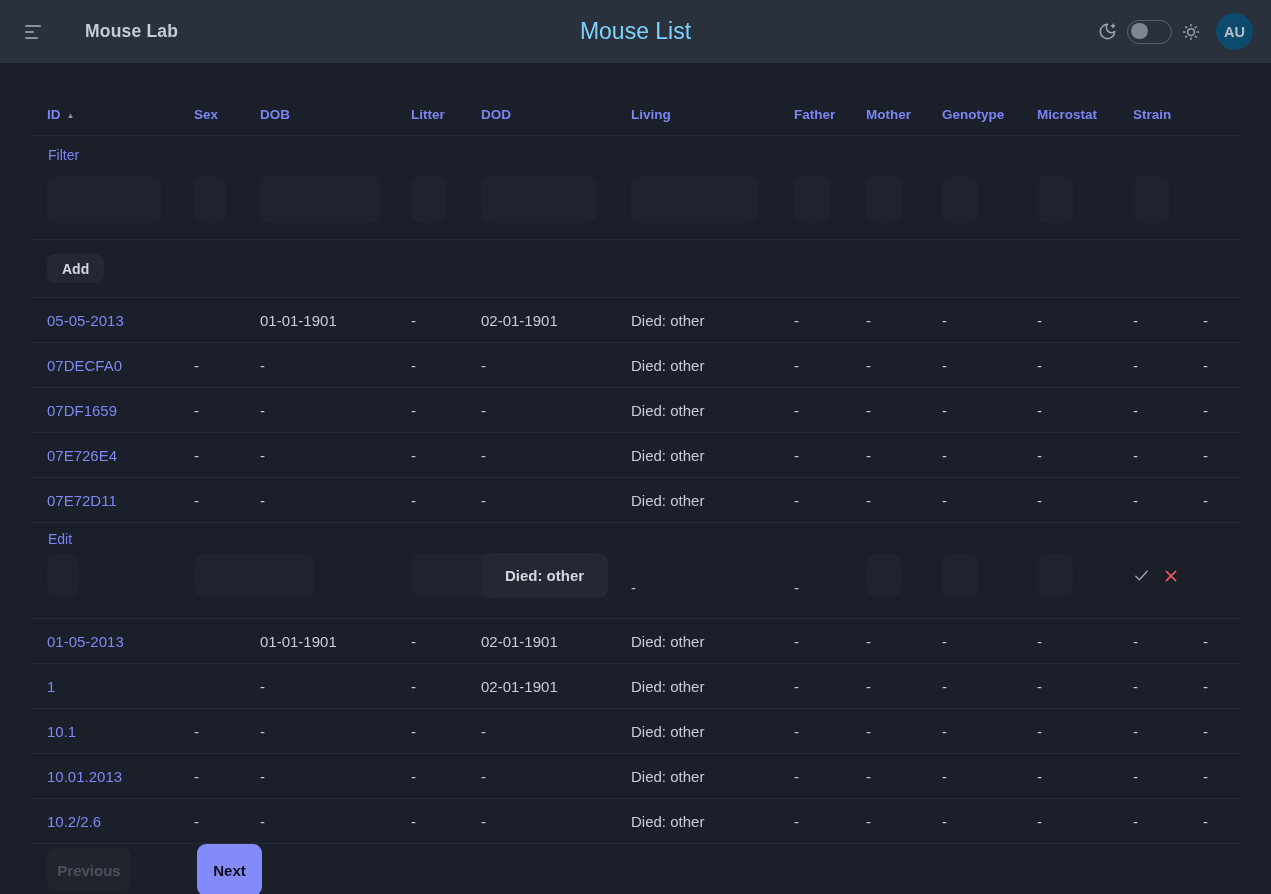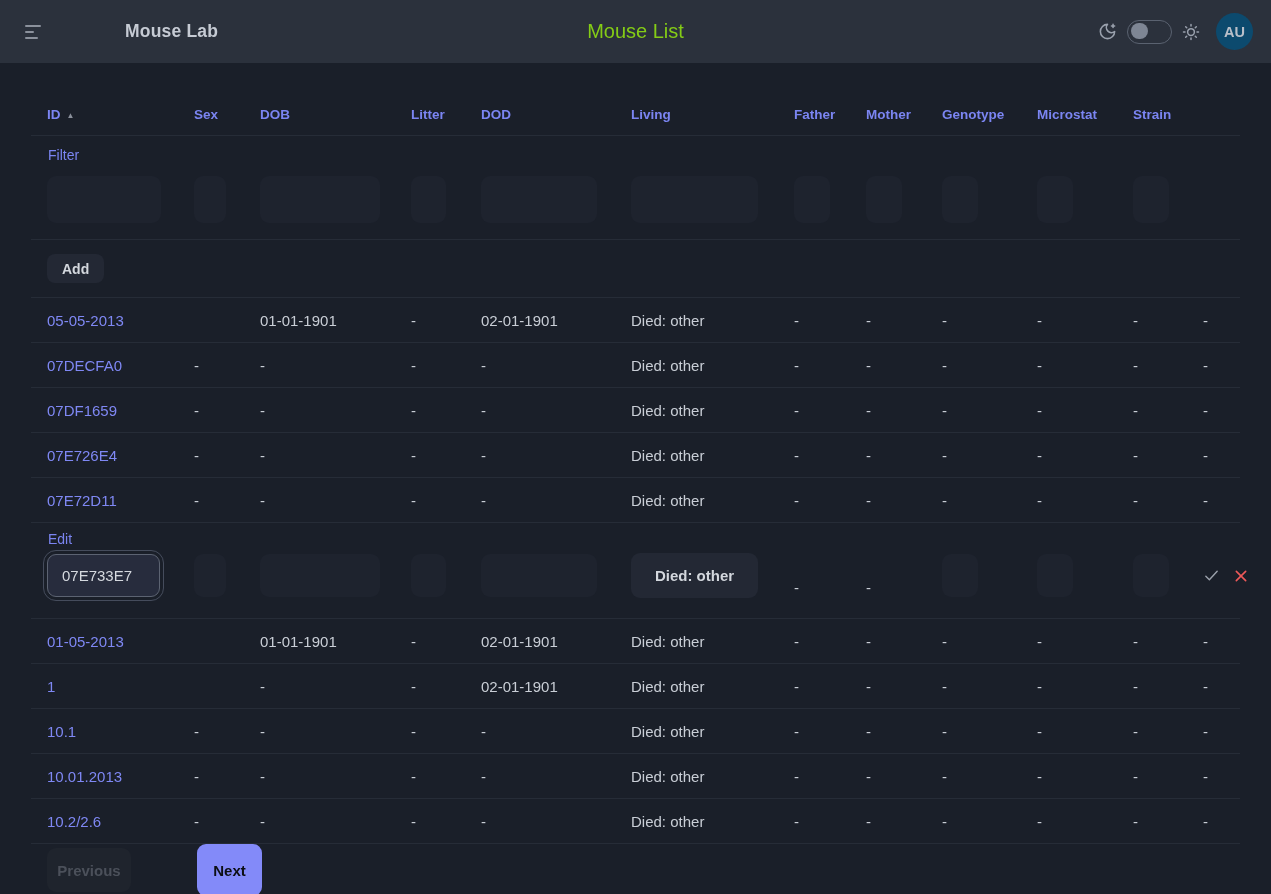--- a/index.html
+++ b/index.html
@@ -9,31 +9,31 @@
     background:#1a1f29;
     font-family:"Liberation Sans", sans-serif;
     overflow:hidden;
     color:#c9ced6;
   }
 
   
   .topbar {
     height:63px; background:#2b313c;
     display:flex; align-items:center;
-    padding:0 18px; position:relative;gap:40px;
+    padding:0 18px; position:relative;
   }
   .menu-btn { width:34px; height:34px; display:flex; flex-direction:column; justify-content:center; gap:4px; padding-left:7px; background:none; border:none; cursor:pointer; }
   .menu-btn span { display:block; height:2px; background:#8b919c; border-radius:1px; }
   .menu-btn .l1 { width:16px; }
   .menu-btn .l2 { width:9px; }
   .menu-btn .l3 { width:13px; }
   .app-title { margin-left:33px; font-size:17.5px; font-weight:700; color:#c6cbd4; letter-spacing:.2px; }
   .page-title {
     position:absolute; left:50%; transform:translateX(-50%);
-    font-size:20px; font-weight:500; color:#84cc16;text-align:center;
+    font-size:23px; font-weight:500; color:#7dd3fc;text-align:center;
   }
   .topbar-right { margin-left:auto; display:flex; align-items:center; gap:10px; }
   .icon-svg { display:block; }
   .toggle {
     width:45px; height:24px; border:1.5px solid #5a6270; border-radius:12px;
     background:transparent; position:relative; cursor:pointer;
   }
   .toggle .knob {
     position:absolute; left:3px; top:2.2px; width:16.5px; height:16.5px;
     border-radius:50%; background:#7e8694;
@@ -249,23 +249,20 @@
     <div class="cell">-</div>
     <div class="cell">-</div>
     <div class="cell">-</div>
     <div class="cell">-</div>
   </div>
     </div>
 
   <div class="edit-section">
     <div class="section-label">Edit</div>
     <div class="grid-row edit-grid">
-      <div>
-          <div class="edit-id-input">07E733E7</div>
-        </div>
       <div><input class="edit-input w-sex" style=""></div>
       <div><input class="edit-input w-dob" style=""></div>
       <div><input class="edit-input w-litter" style=""></div>
       <div><input class="edit-input w-dod" style=""></div>
       <div><button class="living-btn">Died: other</button></div>
       <div class="edit-dash">-</div>
       <div class="edit-dash">-</div>
       <div><input class="edit-input w-small" style=""></div>
       <div><input class="edit-input w-small" style=""></div>
       <div><input class="edit-input w-small" style=""></div>

